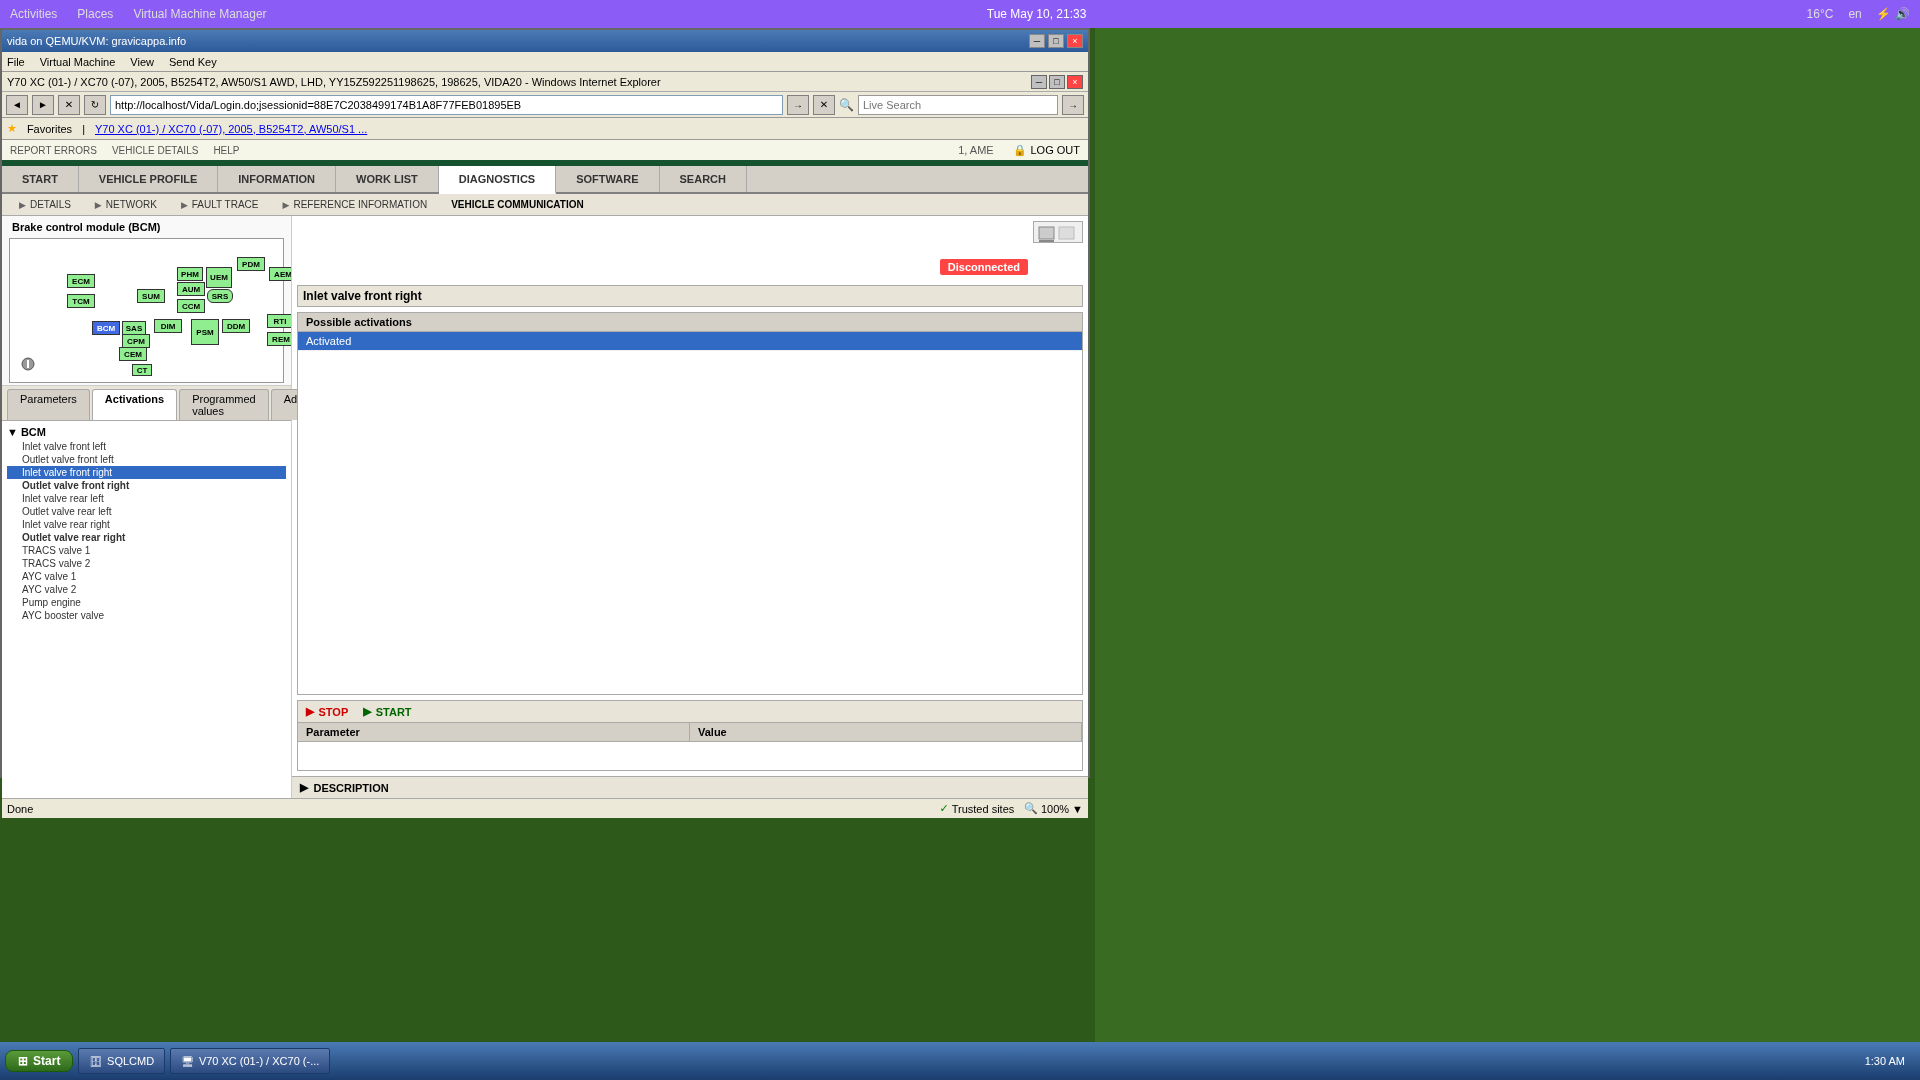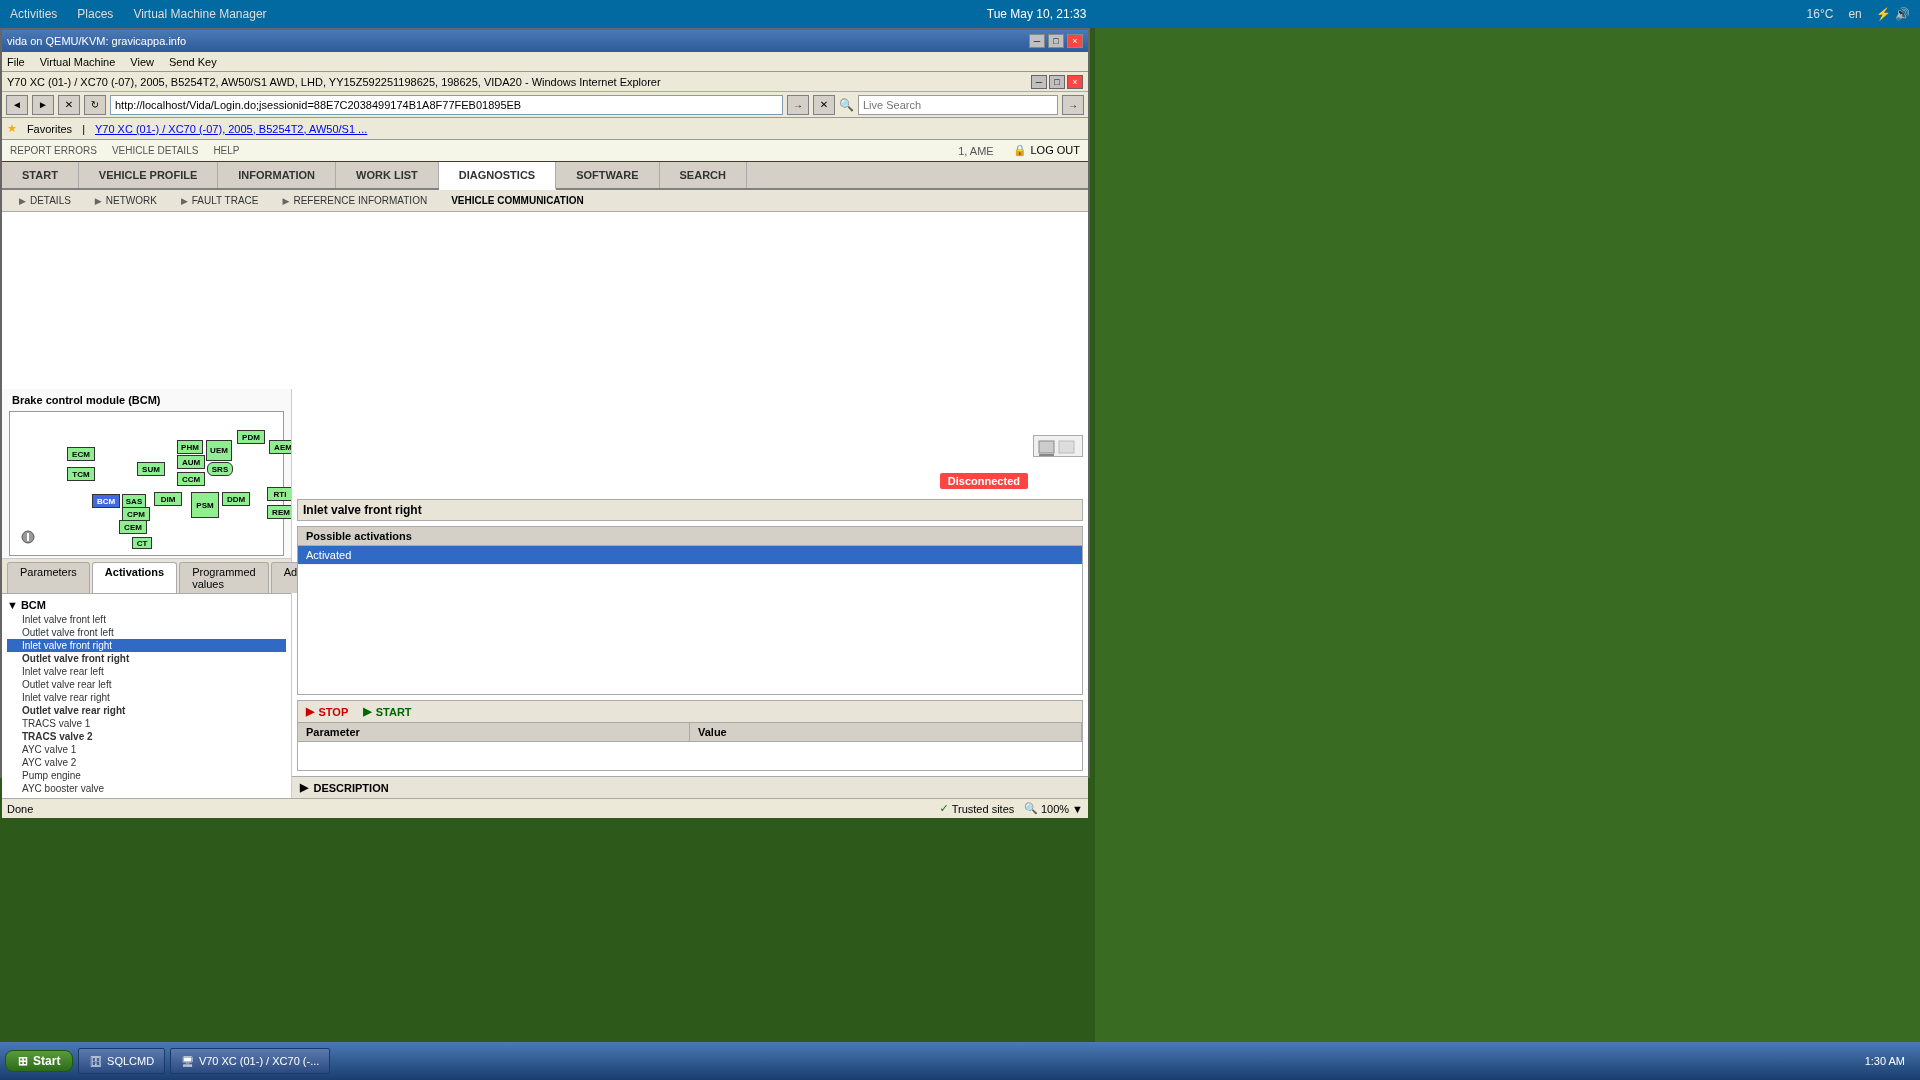--- a/index.html
+++ b/index.html
@@ -2,21 +2,21 @@
 <html><head>
   <meta charset="utf-8">
   <style>
     * { margin: 0; padding: 0; box-sizing: border-box; }
     body { width: 1920px; height: 1080px; background: #2d5a1b; font-family: Arial, sans-serif; font-size: 11px; overflow: hidden; }
 
     
     .top-taskbar {
       width: 100%;
       height: 28px;
-      background: #0369a1;
+      background: #8b5cf6;
       display: flex;
       align-items: center;
       justify-content: space-between;
       padding: 12px 10px;
       color: #ddd;
       font-size: 12px;
     }
     .top-taskbar-left { display: flex; gap: 20px; align-items: center; }
     .top-taskbar-center { color: #fff; }
     .top-taskbar-right { display: flex; gap: 15px; align-items: center; }
@@ -127,21 +127,21 @@
     
     .vida-content {
       background: #fff;
       height: calc(100% - 88px);
       display: flex;
       flex-direction: column;
     }
 
     .vida-topbar {
       background: #f5f5e8;
-      border-bottom: 1px solid #14532d;
+      border-bottom: 6px solid #14532d;
       padding: 10px 8px;
       display: flex;
       align-items: center;
       justify-content: space-between;
       height: 22px;
     }
 
     .vida-nav {
       background: #d4d0c8;
       display: flex;
@@ -183,21 +183,20 @@
       gap: 4px;
     }
     .vida-subnav-item.active { font-weight: bold; color: #000; }
     .vida-subnav-arrow { color: #666; font-size: 9px; }
 
     
     .vida-main {
       display: flex;
       flex: 1;
       overflow: hidden;
-      align-items: flex-end;
     }
 
     .vida-sidebar {
       width: 290px;
       border-right: 1px solid #ccc;
       display: flex;
       flex-direction: column;
     }
 
     .bcm-diagram {
@@ -651,21 +650,21 @@
           </div>
           <div class="tree-item">Inlet valve front left</div>
           <div class="tree-item">Outlet valve front left</div>
           <div class="tree-item selected">Inlet valve front right</div>
           <div class="tree-item bold" style="font-weight:bold;">Outlet valve front right</div>
           <div class="tree-item">Inlet valve rear left</div>
           <div class="tree-item">Outlet valve rear left</div>
           <div class="tree-item">Inlet valve rear right</div>
           <div class="tree-item bold" style="font-weight:bold;">Outlet valve rear right</div>
           <div class="tree-item">TRACS valve 1</div>
-          <div class="tree-item bold" style="font-weight:bold;">TRACS valve 2</div>
+          <div class="tree-item bold" style="font-weight:normal;">TRACS valve 2</div>
           <div class="tree-item">AYC valve 1</div>
           <div class="tree-item">AYC valve 2</div>
           <div class="tree-item">Pump engine</div>
           <div class="tree-item">AYC booster valve</div>
         </div>
       </div>
 
       <div class="vida-right">
 
         <div style="display:flex;justify-content:flex-end;padding:5px;">

